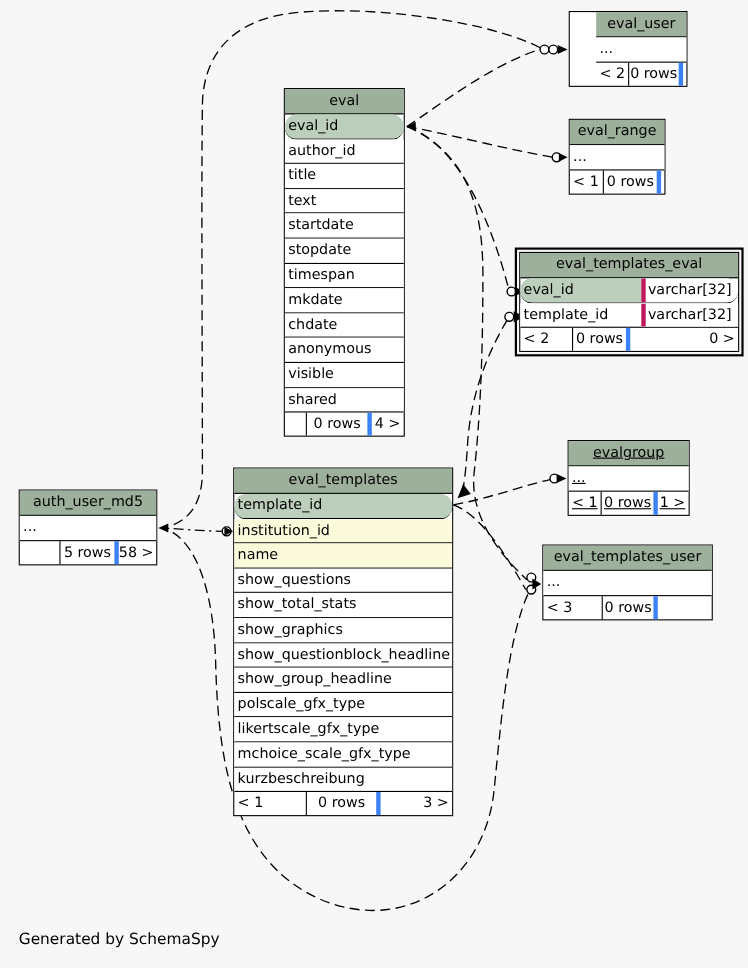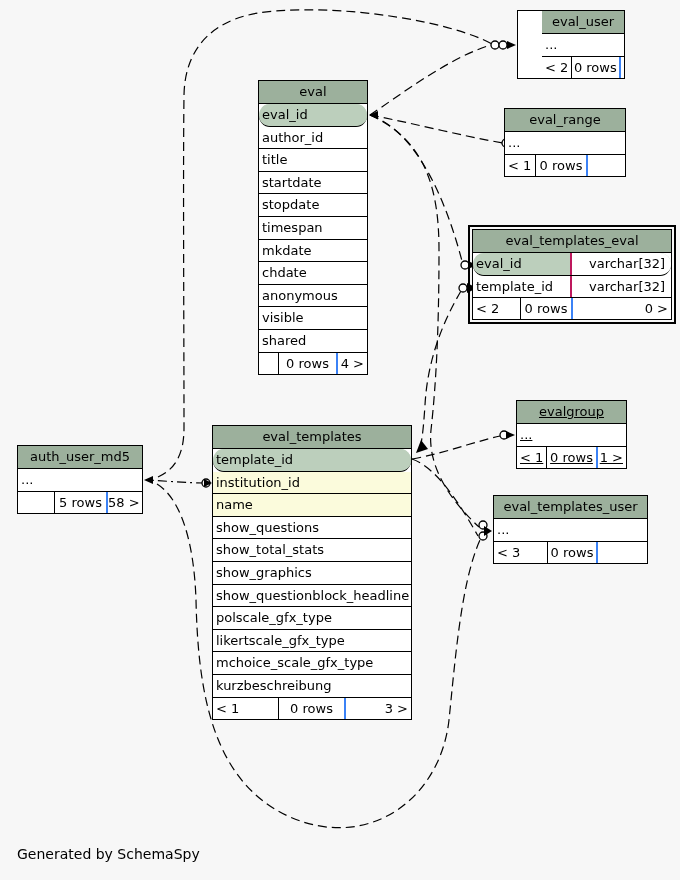--- a/index.html
+++ b/index.html
@@ -23,27 +23,27 @@
   .row {
     height:21.6px; line-height:21.6px; border-bottom:1px solid #000;
     padding-left:3px; white-space:nowrap; overflow:hidden; background:#fff;
     display:flex;
   }
   .row .lbl { flex:1; overflow:hidden; white-space:nowrap; }
   .row.pk { background:#bccfbc;border-radius:11px; }
   .row.pk .lbl { background:#bccfbc; }
   .row.fk { background:#fbfbdc; }
   .typ {
-    border-left:2px solid #be185d; padding-left:17px; background:#fff;
+    border-left:4px solid #be185d; padding-left:2px; background:#fff;
     overflow:hidden; white-space:nowrap;
   }
   .ftr { display:flex; height:21px; line-height:21px; }
   .ftr .c { box-sizing:border-box; overflow:hidden; white-space:nowrap; }
   .ftr .c0 { border-right:1px solid #000; padding-left:3px; }
-  .ftr .c1 { border-right:2px solid #3b82f6; text-align:center; }
+  .ftr .c1 { border-right:4px solid #3b82f6; text-align:center; }
   .ftr .c2 { flex:1; text-align:right; padding-right:3px; }
   .caption {
     position:absolute; left:17px; top:846px; font-size:14px; z-index:1;
   }
 </style>
 </head>
 <body>
 
 <div class="canvas">
 
@@ -102,20 +102,23 @@
         <div class="row pk">
           <span class="lbl">eval_id</span>
         </div>
         <div class="row plain">
           <span class="lbl">author_id</span>
         </div>
         <div class="row plain">
           <span class="lbl">title</span>
         </div>
         <div class="row plain">
+          <span class="lbl">text</span>
+        </div>
+        <div class="row plain">
           <span class="lbl">startdate</span>
         </div>
         <div class="row plain">
           <span class="lbl">stopdate</span>
         </div>
         <div class="row plain">
           <span class="lbl">timespan</span>
         </div>
         <div class="row plain">
           <span class="lbl">mkdate</span>
@@ -131,21 +134,21 @@
         </div>
         <div class="row plain">
           <span class="lbl">shared</span>
         </div>
         <div class="ftr">
           <span class="c c0" style="width: 20px;"></span>
           <span class="c c1" style="width: 59px;">0 rows</span>
           <span class="c c2">4 &gt;</span>
         </div>
       </div>
-      <div class="tbl" style="left: 504px; top: 108px; width: 122px;">
+      <div class="tbl" style="left: 517px; top: 108px; width: 88px;">
         <div class="hdr">eval_range</div>
         <div class="row plain">
           <span class="lbl">...</span>
         </div>
         <div class="ftr">
           <span class="c c0" style="width: 31px;">&lt; 1</span>
           <span class="c c1" style="width: 52px;">0 rows</span>
           <span class="c c2"></span>
         </div>
       </div>
@@ -204,20 +207,23 @@
         <div class="row plain">
           <span class="lbl">show_total_stats</span>
         </div>
         <div class="row plain">
           <span class="lbl">show_graphics</span>
         </div>
         <div class="row plain">
           <span class="lbl">show_questionblock_headline</span>
         </div>
         <div class="row plain">
+          <span class="lbl">show_group_headline</span>
+        </div>
+        <div class="row plain">
           <span class="lbl">polscale_gfx_type</span>
         </div>
         <div class="row plain">
           <span class="lbl">likertscale_gfx_type</span>
         </div>
         <div class="row plain">
           <span class="lbl">mchoice_scale_gfx_type</span>
         </div>
         <div class="row plain">
           <span class="lbl">kurzbeschreibung</span>

